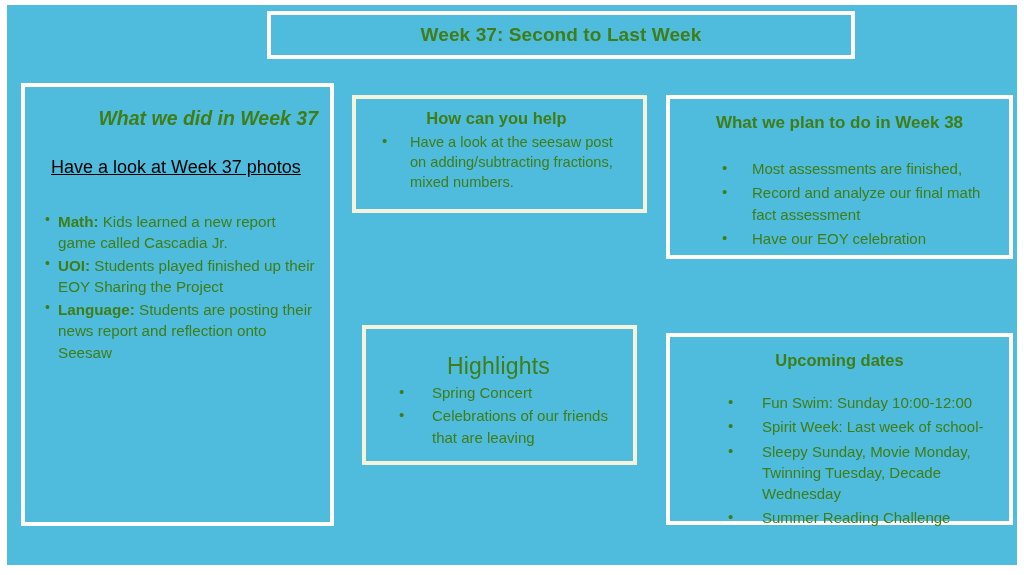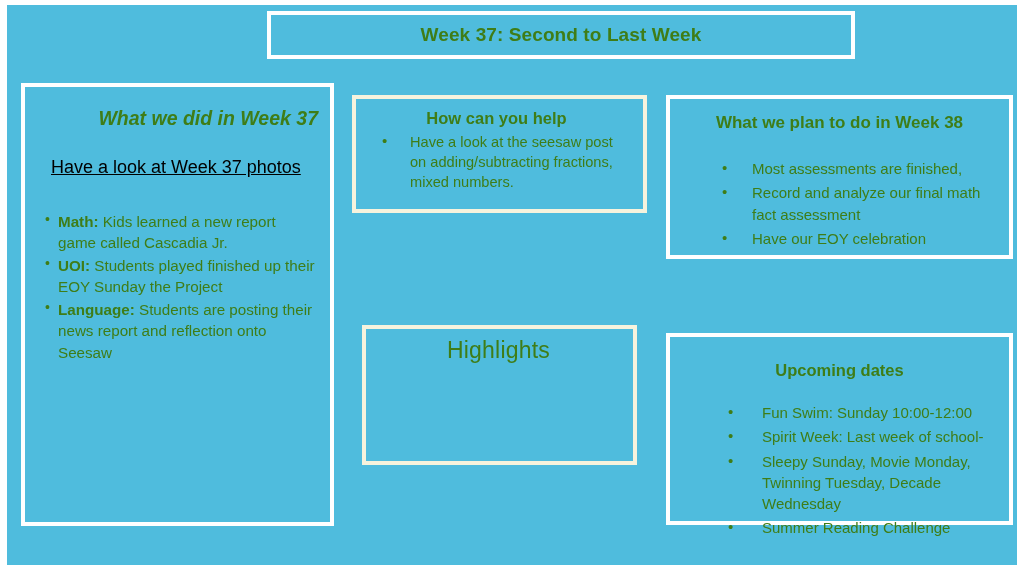--- a/index.html
+++ b/index.html
@@ -80,20 +80,21 @@
     text-align:center;
     color:#3f7d17;
     font-weight:bold;
     font-size:16.5px;
     margin:0;
   }
   .card-title.plain{
     font-weight:normal;
     font-size:23px;
     letter-spacing:.2px;
+    margin-top:16px;
   }
   ul.bullets{
     list-style:none;
     margin:0;
     padding:0;
     color:#3f7d17;
     font-size:14.6px;
     line-height:1.38;
   }
   ul.bullets li{
@@ -118,41 +119,41 @@
   .card-week38 ul.bullets{ font-size:15px; line-height:1.42;}
   .card-week38 ul.bullets li{ padding-left:72px; margin-bottom:3px;}
   .card-week38 ul.bullets li::before{ left:42px; }
 
   .card-highlights{ left:355px; top:320px; width:275px; height:140px; padding:8px 10px 0 8px;}
   .card-highlights .card-title{ margin-bottom:2px; }
   .card-highlights ul.bullets{ font-size:15px; line-height:1.45;}
   .card-highlights ul.bullets li{ padding-left:58px; }
   .card-highlights ul.bullets li::before{ left:25px; }
 
-  .card-dates{ left:659px; top:328px; width:347px; height:192px; padding:24px 10px 0 10px;}
+  .card-dates{ left:659px; top:328px; width:347px; height:192px; padding:14px 10px 0 10px;}
   .card-dates .card-title{ margin-bottom:22px; }
   .card-dates ul.bullets{ font-size:15px; line-height:1.42;}
   .card-dates ul.bullets li{ padding-left:82px; margin-bottom:3px;}
   .card-dates ul.bullets li::before{ left:48px; }
 </style>
 </head>
 <body>
 
 <div id="slide">
 
   <div class="box border-white title-box">
     <div class="title-text">Week 37: Second to Last Week</div>
   </div>
 
   <div class="box border-white panel-left">
     <h2>What we did in Week 37</h2>
     <a class="photo-link" href="#">Have a look at Week 37 photos</a>
     <ul class="left-list">
       <li><b>Math:</b><span> Kids learned a new report game called Cascadia Jr.</span></li>
-      <li><b>UOI:</b><span> Students played finished up their EOY Sunday the Project</span></li>
+      <li><b>UOI:</b><span> Students played finished up their EOY Sharing the Project</span></li>
       <li><b>Language:</b><span> Students are posting their news report and reflection onto Seesaw</span></li>
     </ul>
   </div>
 
   <div class="box border-cream card-help">
     <div class="card-title">How can you help</div>
     <ul class="bullets">
       <li>Have a look at the seesaw post on adding/subtracting fractions, mixed numbers.</li>
     </ul>
   </div>
@@ -161,20 +162,24 @@
     <div class="card-title">What we plan to do in Week 38</div>
     <ul class="bullets">
       <li>Most assessments are finished,</li>
       <li>Record and analyze our final math fact assessment</li>
       <li>Have our EOY celebration</li>
     </ul>
   </div>
 
   <div class="box border-cream card-highlights">
     <div class="card-title plain">Highlights</div>
+    <ul class="bullets">
+      <li>Spring Concert</li>
+      <li>Celebrations of our friends that are leaving</li>
+    </ul>
   </div>
 
   <div class="box border-white card-dates">
     <div class="card-title">Upcoming dates</div>
     <ul class="bullets">
       <li>Fun Swim: Sunday 10:00-12:00</li>
       <li>Spirit Week: Last week of school-</li>
       <li>Sleepy Sunday, Movie Monday, Twinning Tuesday, Decade Wednesday</li>
       <li>Summer Reading Challenge</li>
     </ul>

